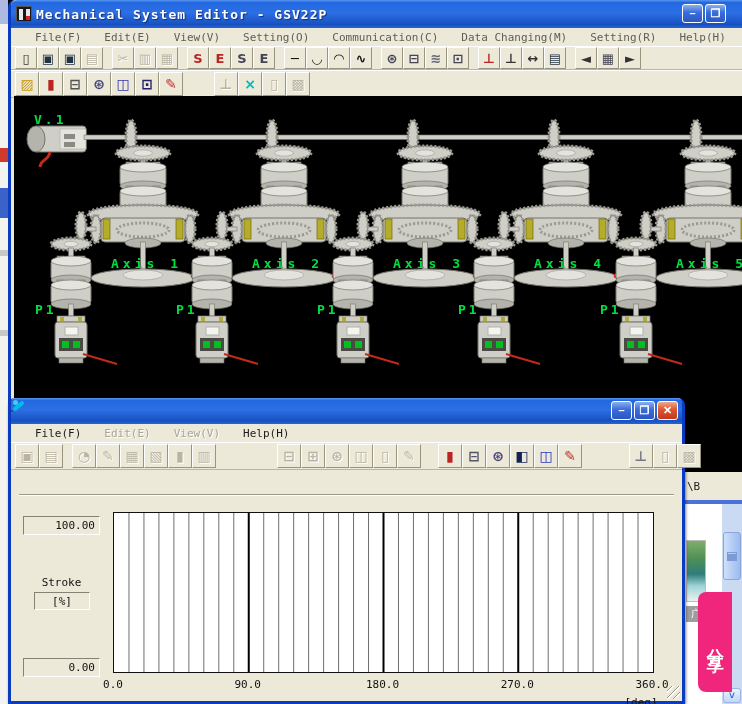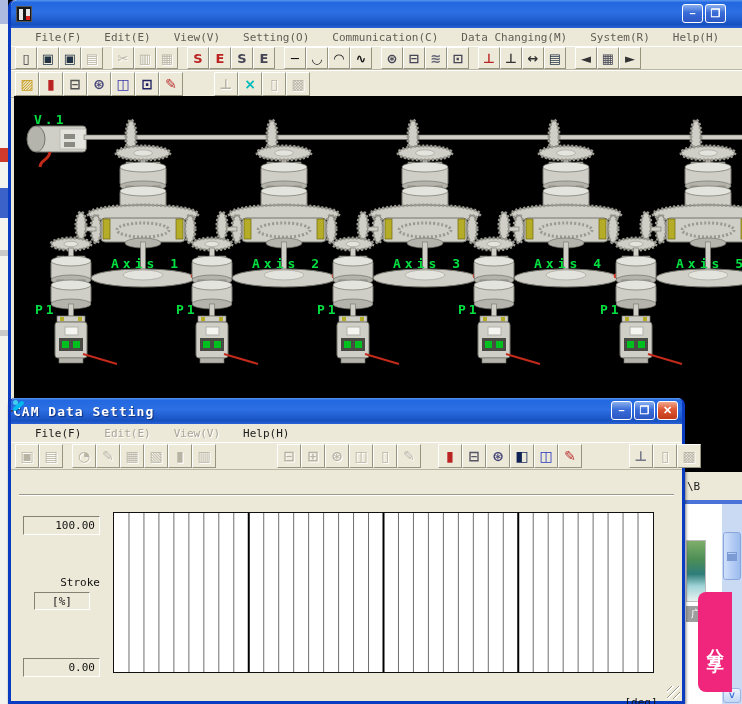--- a/index.html
+++ b/index.html
@@ -80,21 +80,21 @@
                  transform:rotate(-40deg); border-radius:2px; }
   #micon-cam b { position:absolute; left:2px; top:2px; width:5px; height:5px; background:#4ce; border-radius:50%; }
   #cam-caps { position:absolute; right:4px; top:3px; display:flex; }
   #cam-client { position:absolute; left:0; top:98px; width:671px; height:205px; background:#ece9d8; }
   #cam-groove { position:absolute; left:8px; top:-2px; width:655px; height:2px;
                 border-top:1px solid #9b988a; border-bottom:1px solid #fff; }
   .sunken { position:absolute; background:#ece9d8; border:1px solid;
             border-color:#848275 #fff #fff #848275; font-size:11px;
             font-family:"DejaVu Sans Mono", monospace; color:#111; }
   #ybox-max { left:12px; top:20px; width:77px; height:19px; text-align:right; padding:2px 4px 0 0; }
-  #ylab-name { position:absolute; left:12px; top:80px; width:77px; text-align:right; font-size:11px;
+  #ylab-name { position:absolute; left:12px; top:80px; width:77px; text-align:center; font-size:11px;
                font-family:"DejaVu Sans Mono", monospace; color:#111; }
   #ybox-unit { left:23px; top:96px; width:56px; height:18px; text-align:center; padding-top:2px; }
   #ybox-min { left:12px; top:162px; width:77px; height:19px; text-align:right; padding:2px 4px 0 0; }
   #plot { position:absolute; left:102px; top:16px; width:541px; height:161px; background:#fff;
           border:1px solid #111; }
   #xticks { position:absolute; left:0; top:182px; width:671px; height:14px; }
   .xtick { position:absolute; width:50px; text-align:center; font-size:11px;
            font-family:"DejaVu Sans Mono", monospace; color:#111; }
   #xunit { position:absolute; left:600px; top:200px; width:60px; text-align:center; font-size:11px;
            font-family:"DejaVu Sans Mono", monospace; color:#111; }
@@ -125,33 +125,34 @@
     <div id="rb-down"><span>˅</span></div>
     <div id="rb-share">分享</div>
   </div>
 
   <div id="main-win">
     <div class="titlebar">
       <span class="wicon" id="micon-main">
           <i></i>
           <b></b>
         </span>
+      <span class="title-text">Mechanical System Editor - GSV22P</span>
       <span id="main-caps">
         <span class="cap-btn">–</span>
         <span class="cap-btn">❐</span>
       </span>
     </div>
     <div class="menubar" id="main-menu">
         <span class="menu-item ">File(F)</span>
         <span class="menu-item ">Edit(E)</span>
         <span class="menu-item ">View(V)</span>
         <span class="menu-item ">Setting(O)</span>
         <span class="menu-item ">Communication(C)</span>
         <span class="menu-item ">Data Changing(M)</span>
-        <span class="menu-item ">System(R)</span>
+        <span class="menu-item ">Setting(R)</span>
         <span class="menu-item ">Help(H)</span>
       </div>
     <div class="toolbar" id="main-tb1">
         <span class="tb-group">
           <span class="tbbtn" style="color: rgb(51, 51, 51);">▯</span>
           <span class="tbbtn" style="color: rgb(34, 51, 68);">▣</span>
           <span class="tbbtn" style="color: rgb(34, 51, 68);">▣</span>
           <span class="tbbtn dis" style="color: rgb(119, 119, 119);">▤</span>
         </span>
         <span class="tb-group">
@@ -546,21 +547,20 @@
         </svg>
     </div>
   </div>
 
   <div id="cam-win">
     <div id="cam-title">
       <span class="wicon" id="micon-cam">
           <i></i>
           <b></b>
         </span>
-      <span class="title-text">CAM Data Setting</span>
       <span id="cam-caps">
         <span class="cap-btn">–</span>
         <span class="cap-btn">❐</span>
         <span class="cap-btn cap-close">✕</span>
       </span>
     </div>
     <div class="menubar" id="cam-menu">
         <span class="menu-item on">File(F)</span>
         <span class="menu-item off">Edit(E)</span>
         <span class="menu-item off">View(V)</span>
@@ -639,18 +639,25 @@
             <line x1="419.22222222222223" y1="0" x2="419.22222222222223" y2="159" stroke="#6f6f6f" stroke-width="1"></line>
             <line x1="434.19444444444446" y1="0" x2="434.19444444444446" y2="159" stroke="#6f6f6f" stroke-width="1"></line>
             <line x1="449.1666666666667" y1="0" x2="449.1666666666667" y2="159" stroke="#6f6f6f" stroke-width="1"></line>
             <line x1="464.1388888888889" y1="0" x2="464.1388888888889" y2="159" stroke="#6f6f6f" stroke-width="1"></line>
             <line x1="479.1111111111111" y1="0" x2="479.1111111111111" y2="159" stroke="#6f6f6f" stroke-width="1"></line>
             <line x1="494.0833333333333" y1="0" x2="494.0833333333333" y2="159" stroke="#6f6f6f" stroke-width="1"></line>
             <line x1="509.05555555555554" y1="0" x2="509.05555555555554" y2="159" stroke="#6f6f6f" stroke-width="1"></line>
             <line x1="524.0277777777777" y1="0" x2="524.0277777777777" y2="159" stroke="#6f6f6f" stroke-width="1"></line>
           </svg>
       </div>
+      <div id="xticks">
+          <span class="xtick" style="left: 77px;">0.0</span>
+          <span class="xtick" style="left: 211.75px;">90.0</span>
+          <span class="xtick" style="left: 346.5px;">180.0</span>
+          <span class="xtick" style="left: 481.25px;">270.0</span>
+          <span class="xtick" style="left: 616px;">360.0</span>
+        </div>
       <div id="xunit">[deg]</div>
     </div>
     <div id="cam-grip"></div>
   </div>
 
 </div>
 
 </body></html>

